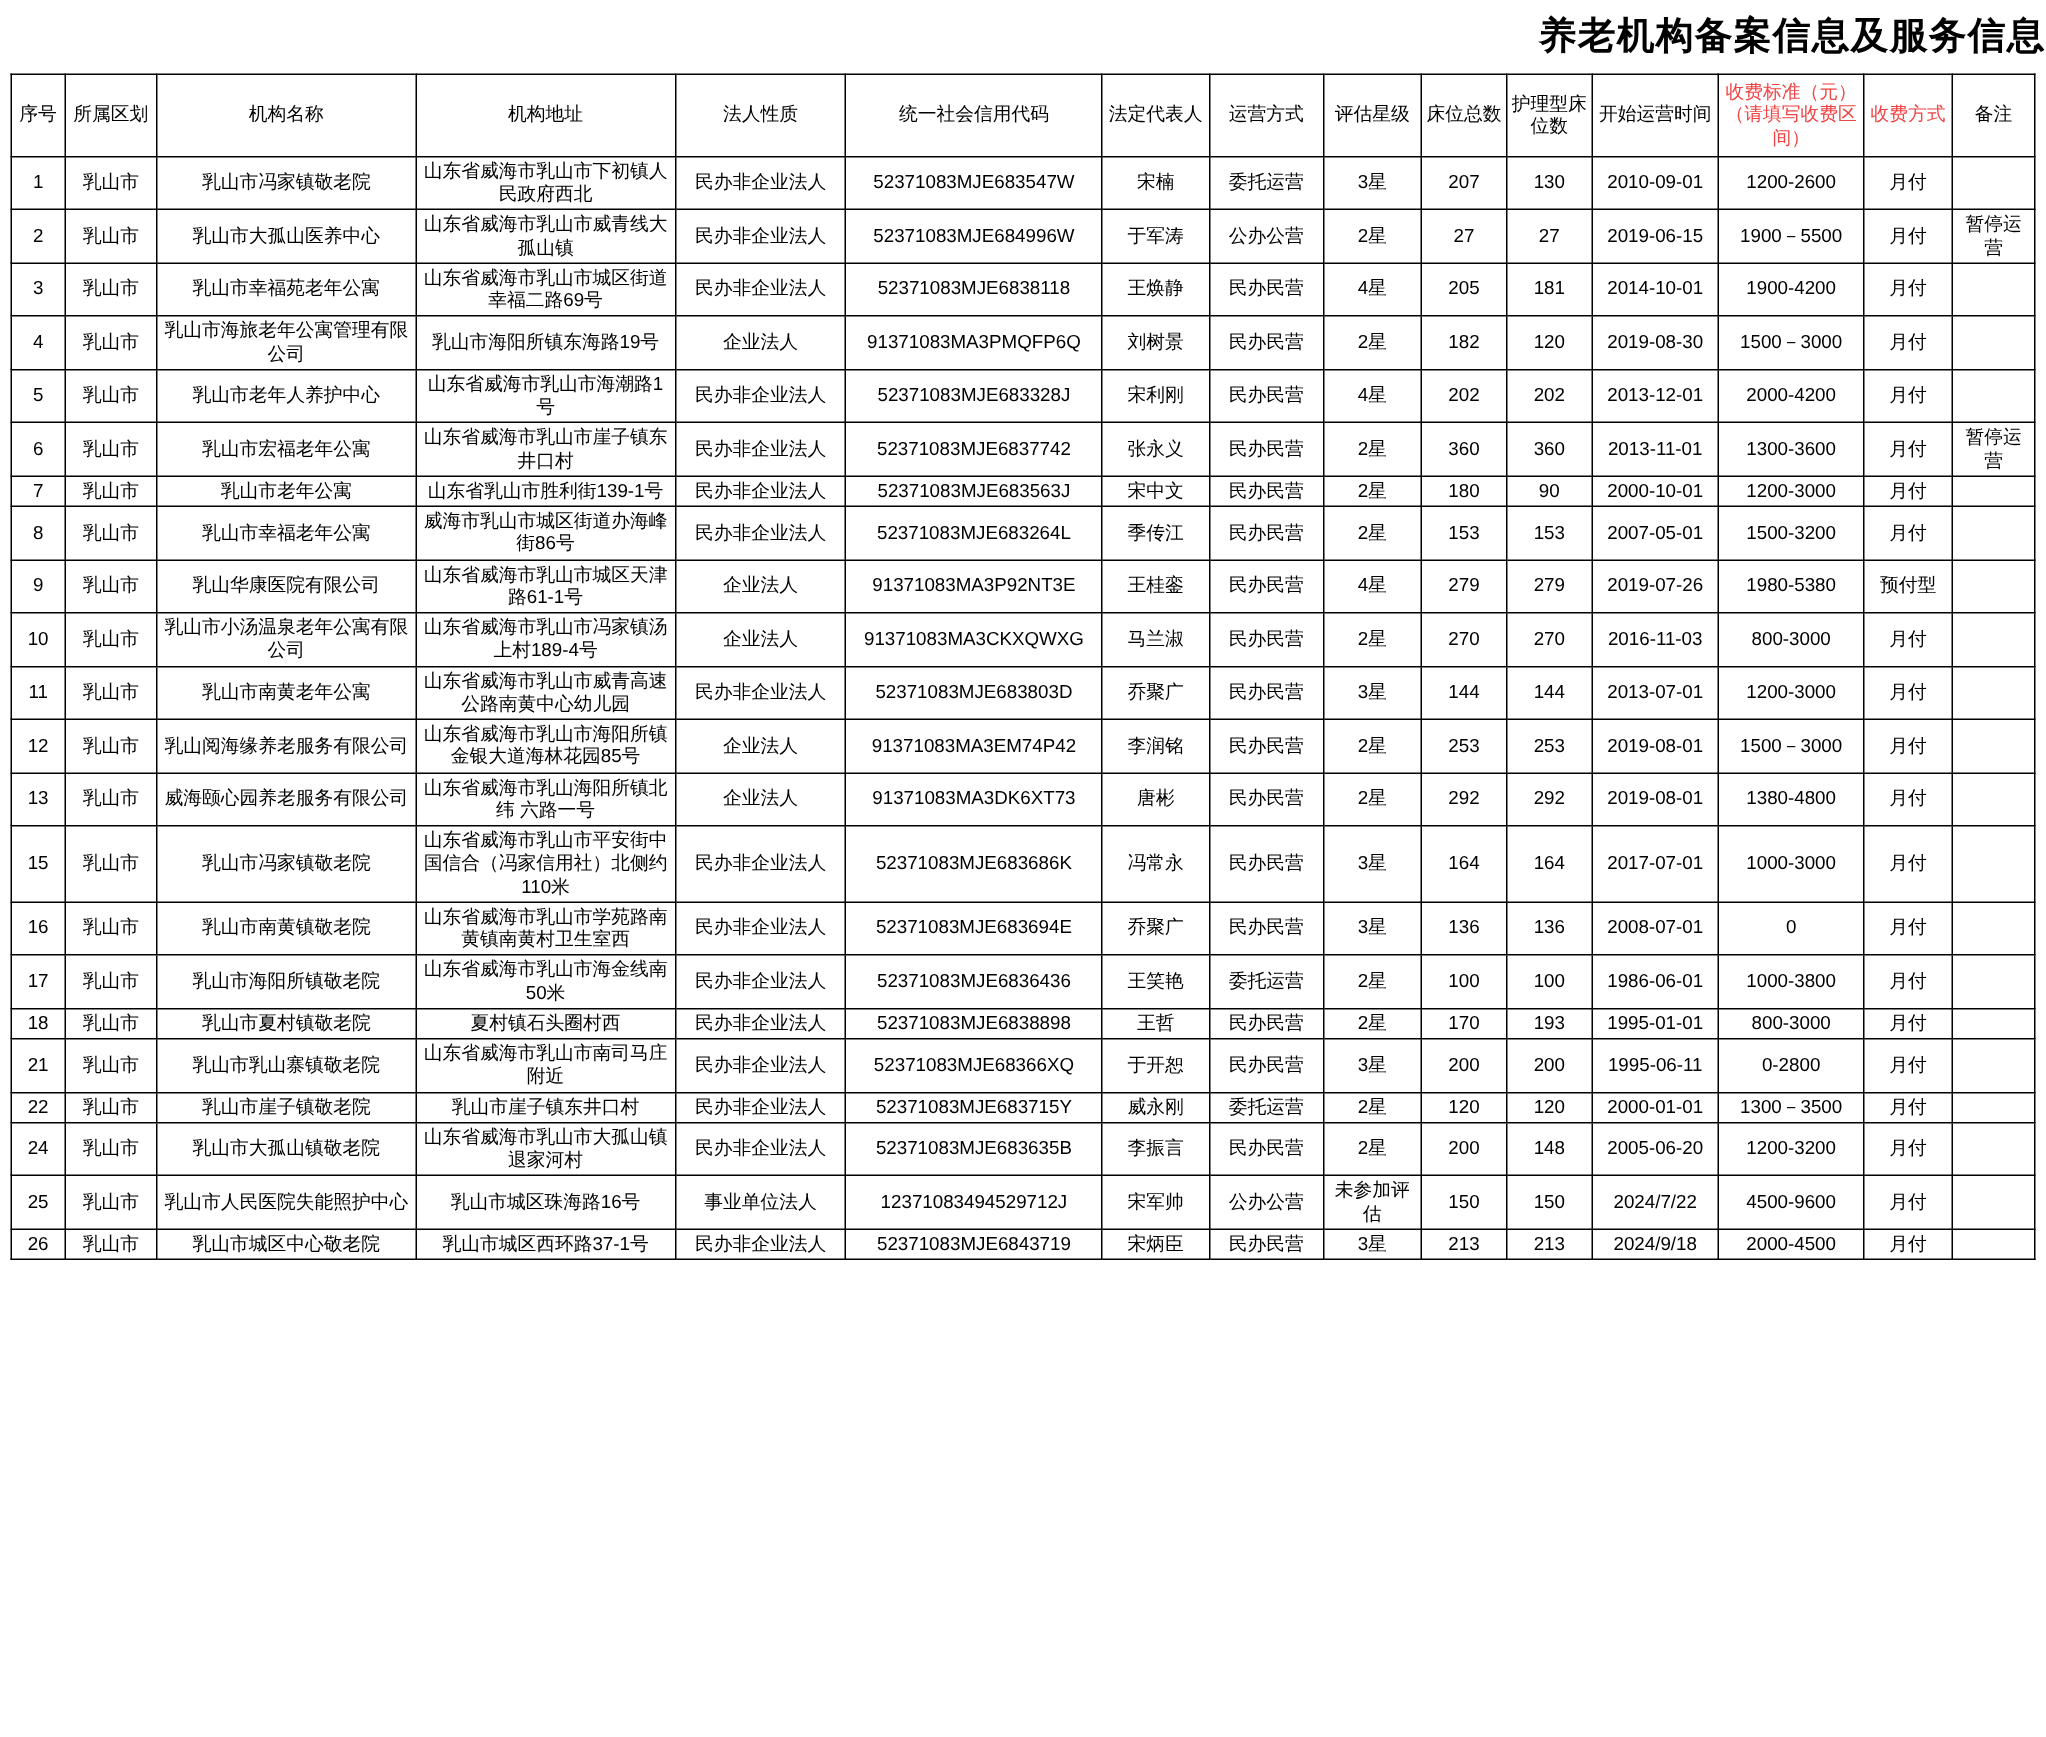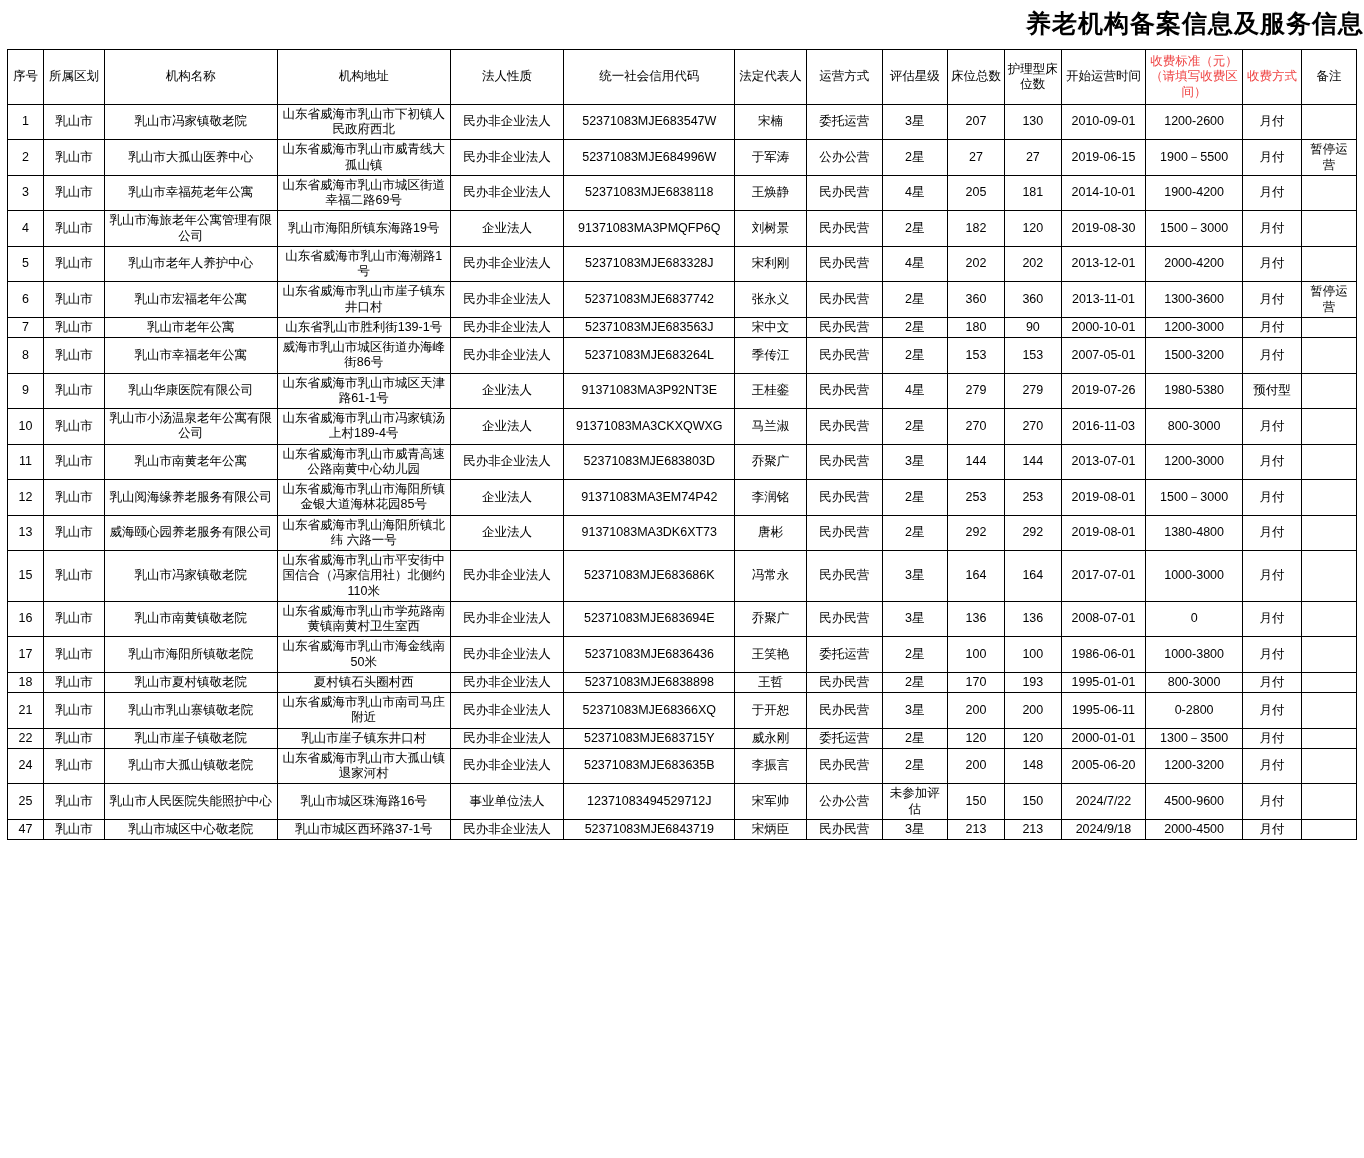--- a/index.html
+++ b/index.html
@@ -462,21 +462,21 @@
           <td>公办公营</td>
           <td>未参加评估</td>
           <td>150</td>
           <td>150</td>
           <td>2024/7/22</td>
           <td>4500-9600</td>
           <td>月付</td>
           <td></td>
         </tr>
         <tr>
-          <td>47</td>
+          <td>26</td>
           <td>乳山市</td>
           <td>乳山市城区中心敬老院</td>
           <td>乳山市城区西环路37-1号</td>
           <td>民办非企业法人</td>
           <td>52371083MJE6843719</td>
           <td>宋炳臣</td>
           <td>民办民营</td>
           <td>3星</td>
           <td>213</td>
           <td>213</td>

